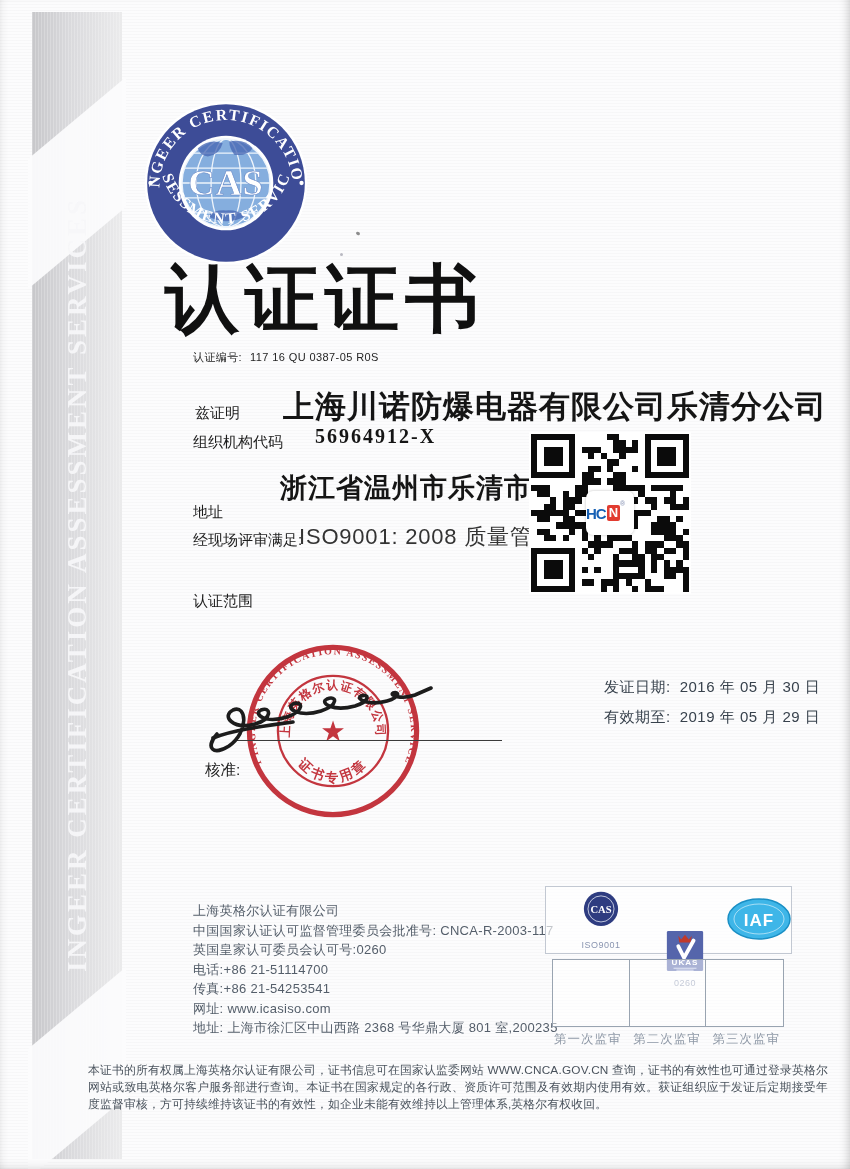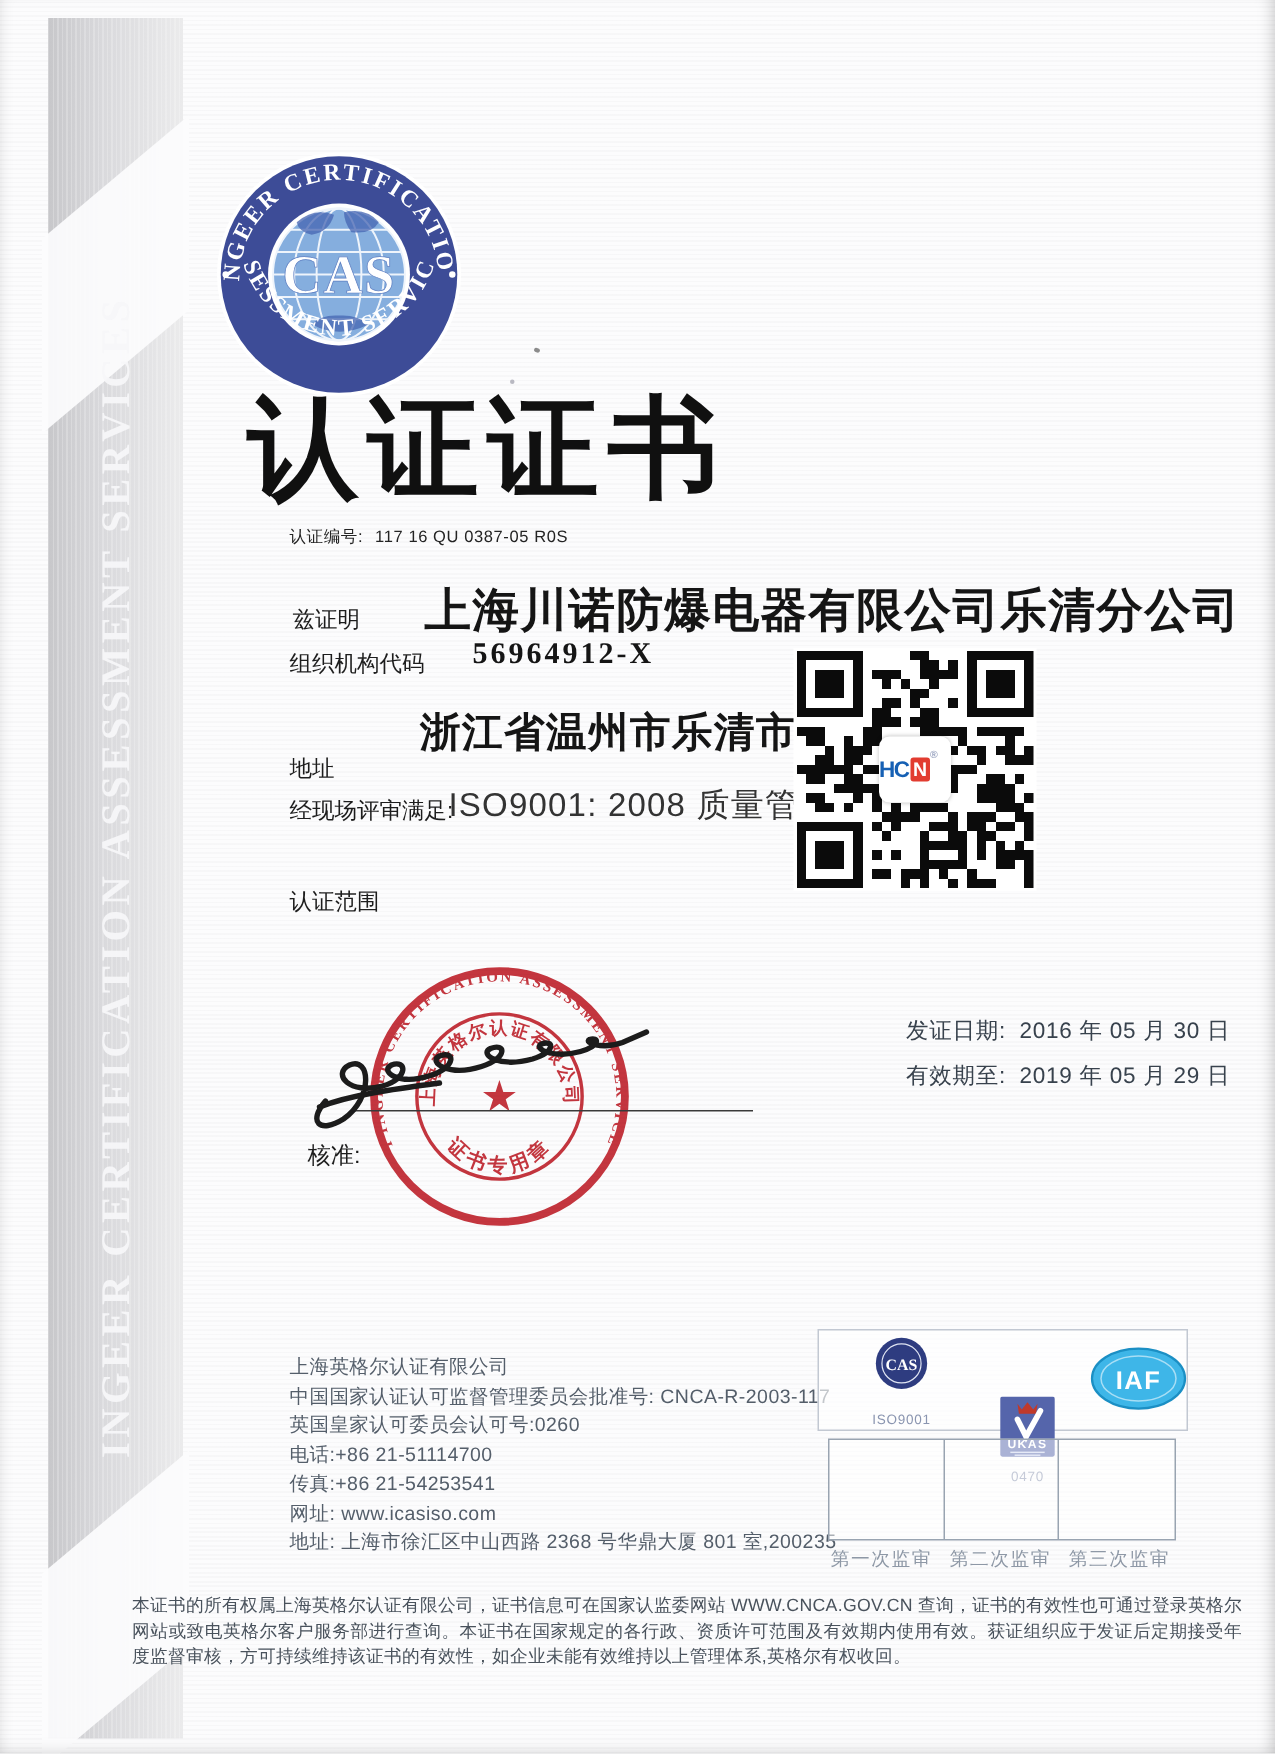--- a/index.html
+++ b/index.html
@@ -429,21 +429,21 @@
     </div>
     <div class="acc-item acc-ukas">
       <svg viewBox="0 0 44 44" width="44" height="42">
         <rect x="3" y="0" width="38" height="42" rx="1.5" fill="#5565ab"></rect>
         <path d="M 15,5 L 18,9 L 22,4 L 26,9 L 29,5 L 28,12 L 16,12 Z" fill="#c0392b"></path>
         <path d="M 15,16 L 21,28 L 31,10" fill="none" stroke="#fff" stroke-width="4" stroke-linecap="round"></path>
         <text x="22" y="36" text-anchor="middle" font-size="8.5" font-weight="700" fill="#fff" letter-spacing="1">UKAS</text>
         <rect x="10" y="38.5" width="24" height="1" fill="#cdd4ee"></rect>
         <rect x="13" y="40.5" width="18" height="1" fill="#cdd4ee"></rect>
       </svg>
-      <div class="acc-cap">0470</div>
+      <div class="acc-cap">0260</div>
     </div>
     <div class="acc-item acc-iaf">
       <svg viewBox="0 0 66 44" width="66" height="44">
         <ellipse cx="33" cy="22" rx="31" ry="20" fill="#3eb6e8" stroke="#1b8fc4" stroke-width="1.5"></ellipse>
         <ellipse cx="33" cy="22" rx="25" ry="15" fill="none" stroke="rgba(255,255,255,.55)" stroke-width="1"></ellipse>
         <text x="33" y="29" text-anchor="middle" font-size="17" font-weight="800" fill="#fff" letter-spacing="1">IAF</text>
       </svg>
     </div>
   </div>
 

